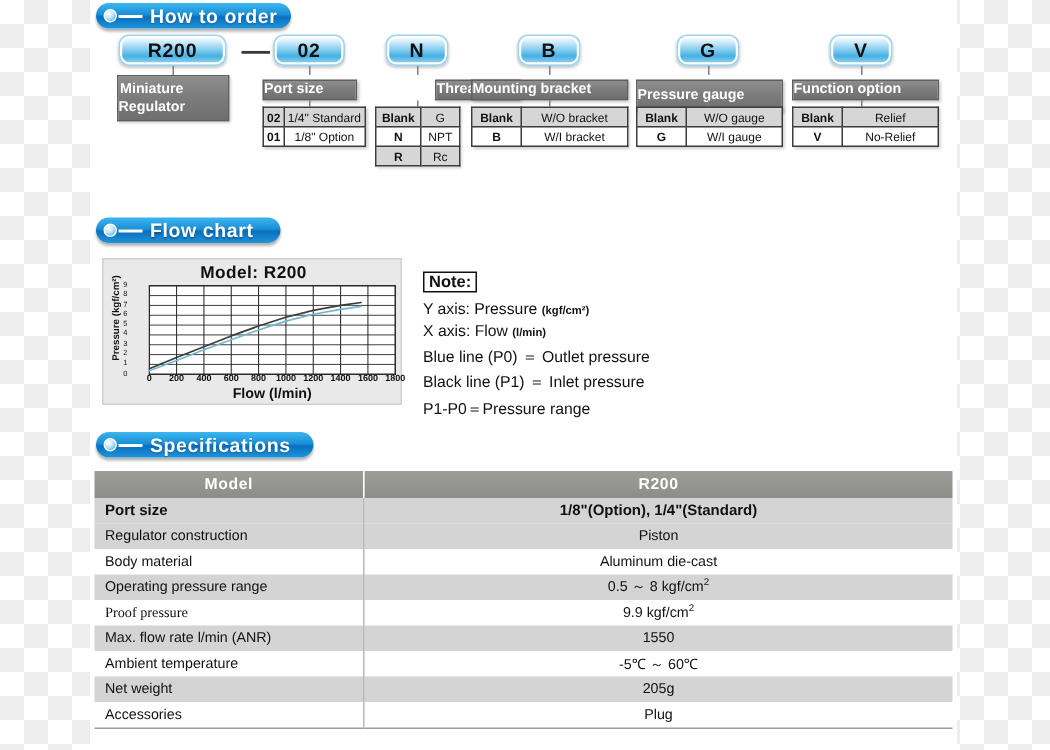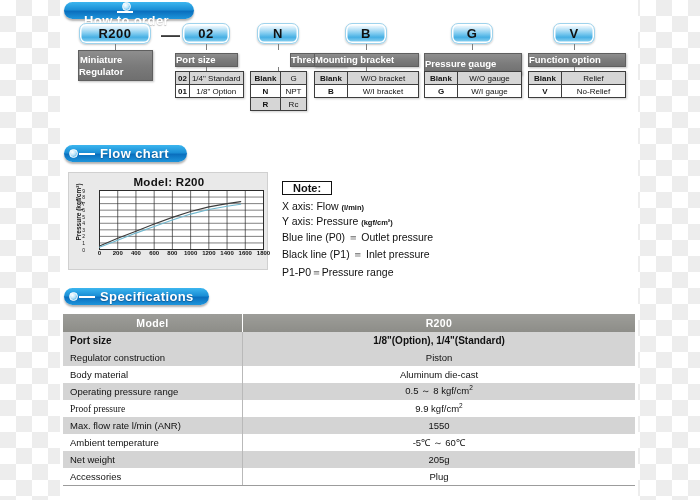--- a/index.html
+++ b/index.html
@@ -136,21 +136,21 @@
   .xtick {
     position: absolute; top: 0; font-size: 6px; font-weight: bold; color: #111;
     text-align: center; transform: translateX(-50%); line-height: 1;
   }
 
   
   #note { position: absolute; left: 222px; top: 178px; width: 280px; }
   #note-title {
     display: inline-block;
     font-size: 11px; font-weight: bold; color: #111;
-    border: 1.5px solid #111; padding: 0 10px; line-height: 12px;
+    border: 1.5px solid #111; padding: 0 3px; line-height: 12px;
   }
   .note-line {
     font-size: 10.5px; color: #111; margin-top: 3.5px; white-space: nowrap;
   }
   .note-line .u { font-size: 7.5px; font-weight: bold; }
 
   
   #spec {
     position: absolute; left: 3px; top: 314px;
     width: 572px; border-collapse: collapse;
@@ -169,21 +169,21 @@
   #spec tr.even td { background: #ffffff; }
   #spec tr.b td { font-weight: bold; font-size: 10px; }
   #spec tr:last-child td { border-bottom: 1px solid #9c9c9c; }
   sup { font-size: 6.5px; }
 </style>
 </head>
 <body>
 
 <div id="sheet">
 
-  <div class="sec-pill" style="left:4px; top:2px; width:130px;flex-direction:column;">
+  <div class="sec-pill" style="left:4px; top:2px; width:130px;">
     <div class="sec-dot"></div>
     <div class="sec-line"></div>
     <div class="sec-text">How to order</div>
   </div>
 
   <div class="code-pill" style="left:19px; top:23px; width:72px;">
     <span>R200</span>
   </div>
   <div class="dash" style="left:101px; top:25px;">—</div>
   <div class="code-pill" style="left:122px; top:23px; width:48px;">
@@ -297,20 +297,21 @@
 
   <div class="sec-pill" style="left:4px; top:145px; width:123px;">
     <div class="sec-dot"></div>
     <div class="sec-line"></div>
     <div class="sec-text">Flow chart</div>
   </div>
 
   <div id="chartbox">
     <div id="chart-title">Model: R200</div>
     <div id="ylab">Pressure (kgf/cm²)</div>
+    <div id="xlab">Flow (l/min)</div>
 
     <div id="yticks" style="position:absolute; left:6px; top:18px; width:10px; height:58px;">
         <div class="ytick" style="top: 58.5px;">0</div>
         <div class="ytick" style="top: 51.9444px;">1</div>
         <div class="ytick" style="top: 45.3889px;">2</div>
         <div class="ytick" style="top: 38.8333px;">3</div>
         <div class="ytick" style="top: 32.2778px;">4</div>
         <div class="ytick" style="top: 25.7222px;">5</div>
         <div class="ytick" style="top: 19.1667px;">6</div>
         <div class="ytick" style="top: 12.6111px;">7</div>
@@ -354,24 +355,24 @@
       <g id="curves">
           <path d="M0.50 55.89 L18.72 48.36 L36.94 41.14 L55.17 33.93 L73.39 27.38 L91.61 21.48 L109.83 16.89 L128.06 13.61 L141.72 11.64" fill="none" stroke="#3c3c3c" stroke-width="1.1" stroke-linecap="round" stroke-linejoin="round"></path>
           <path d="M0.50 57.21 L18.72 50.32 L36.94 43.11 L55.17 36.56 L73.39 30.00 L91.61 24.10 L109.83 19.51 L128.06 16.23 L141.72 14.27" fill="none" stroke="#6fb8cf" stroke-width="1.1" stroke-linecap="round" stroke-linejoin="round"></path>
         </g>
     </svg>
   </div>
 
   <div id="note">
     <div id="note-title">Note:</div>
     <div class="note-line">
-      <span>X axis: Flow </span><span class="u">(l/min)</span>
+      <span>Y axis: Pressure </span><span class="u">(kgf/cm²)</span>
     </div>
     <div class="note-line">
-      <span>Y axis: Pressure </span><span class="u">(kgf/cm²)</span>
+      <span>X axis: Flow </span><span class="u">(l/min)</span>
     </div>
     <div class="note-line">Blue line (P0) ＝ Outlet pressure</div>
     <div class="note-line">Black line (P1) ＝ Inlet pressure</div>
     <div class="note-line">P1-P0＝Pressure range</div>
   </div>
 
   <div class="sec-pill" style="left:4px; top:288px; width:145px;">
     <div class="sec-dot"></div>
     <div class="sec-line"></div>
     <div class="sec-text">Specifications</div>

